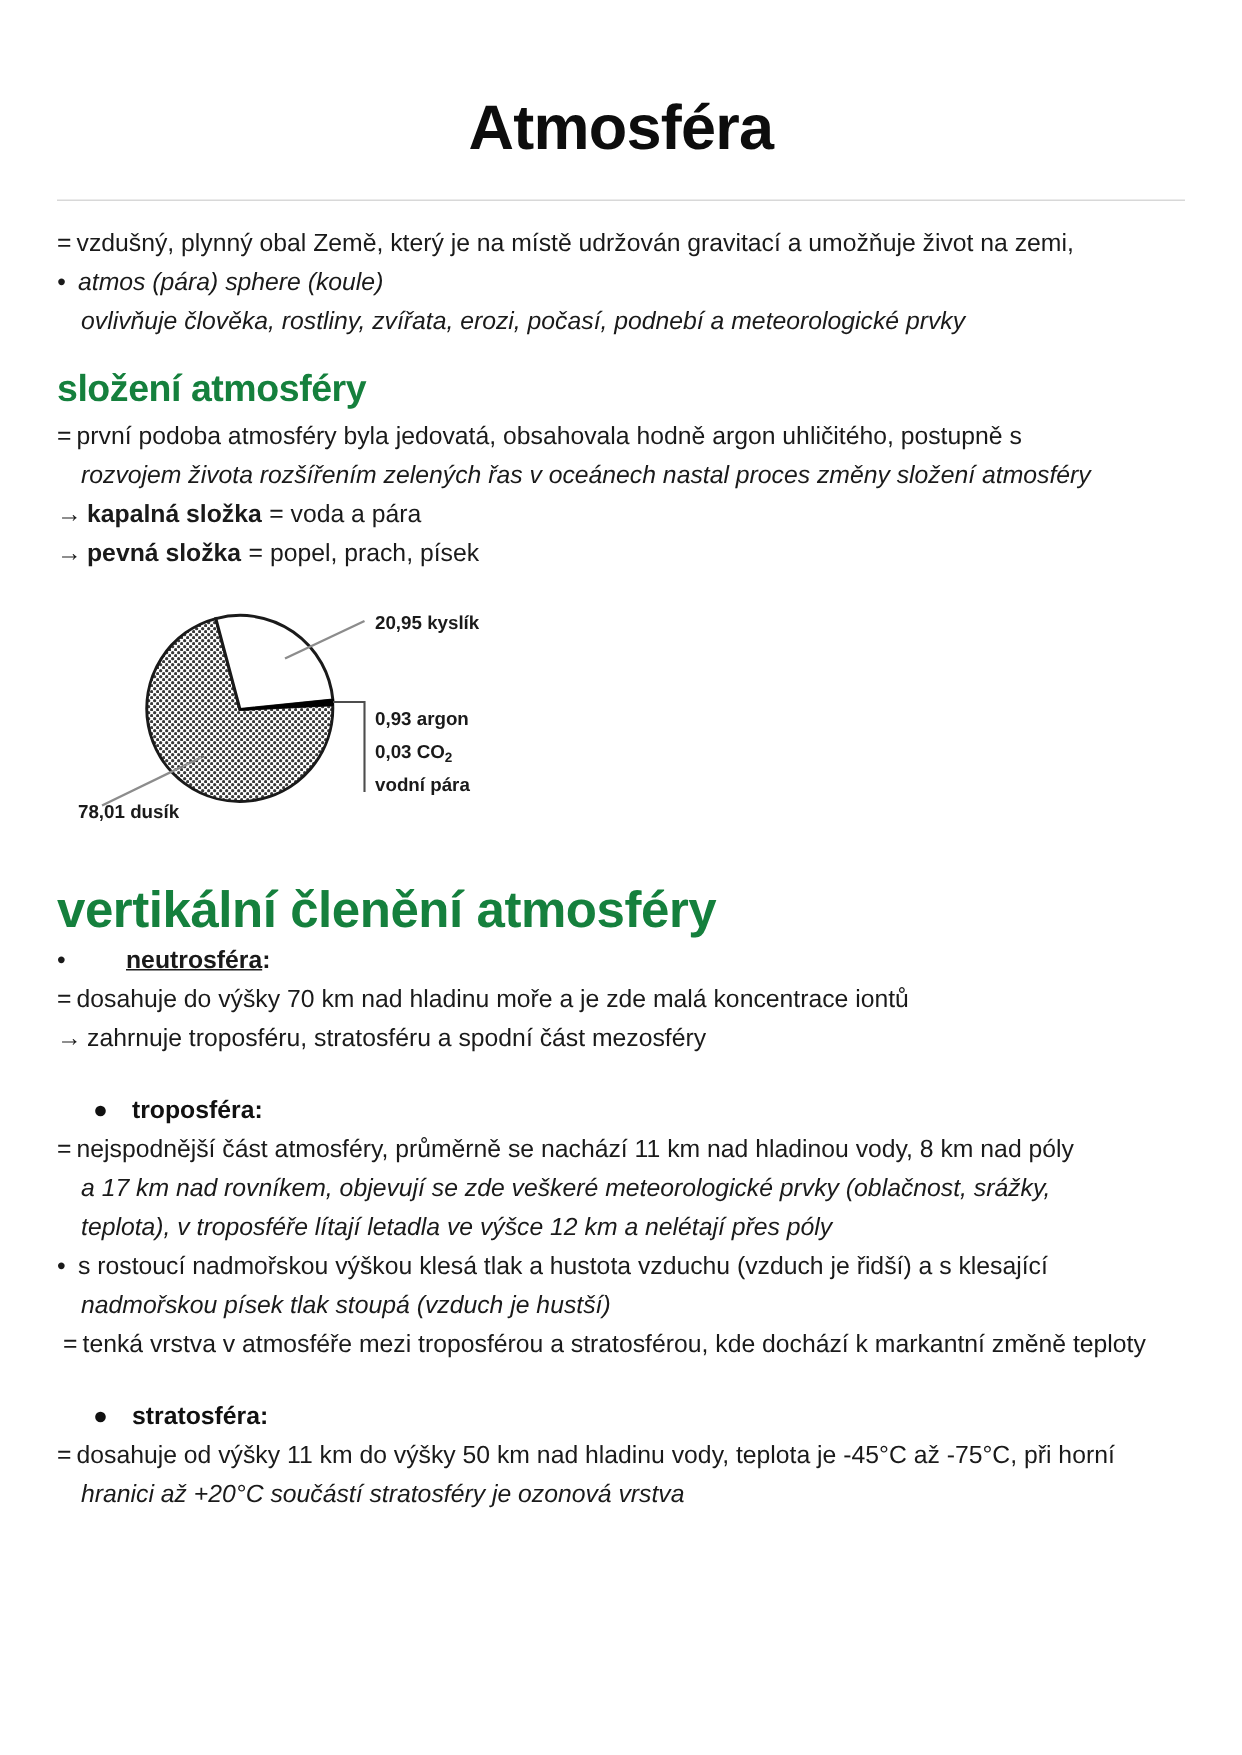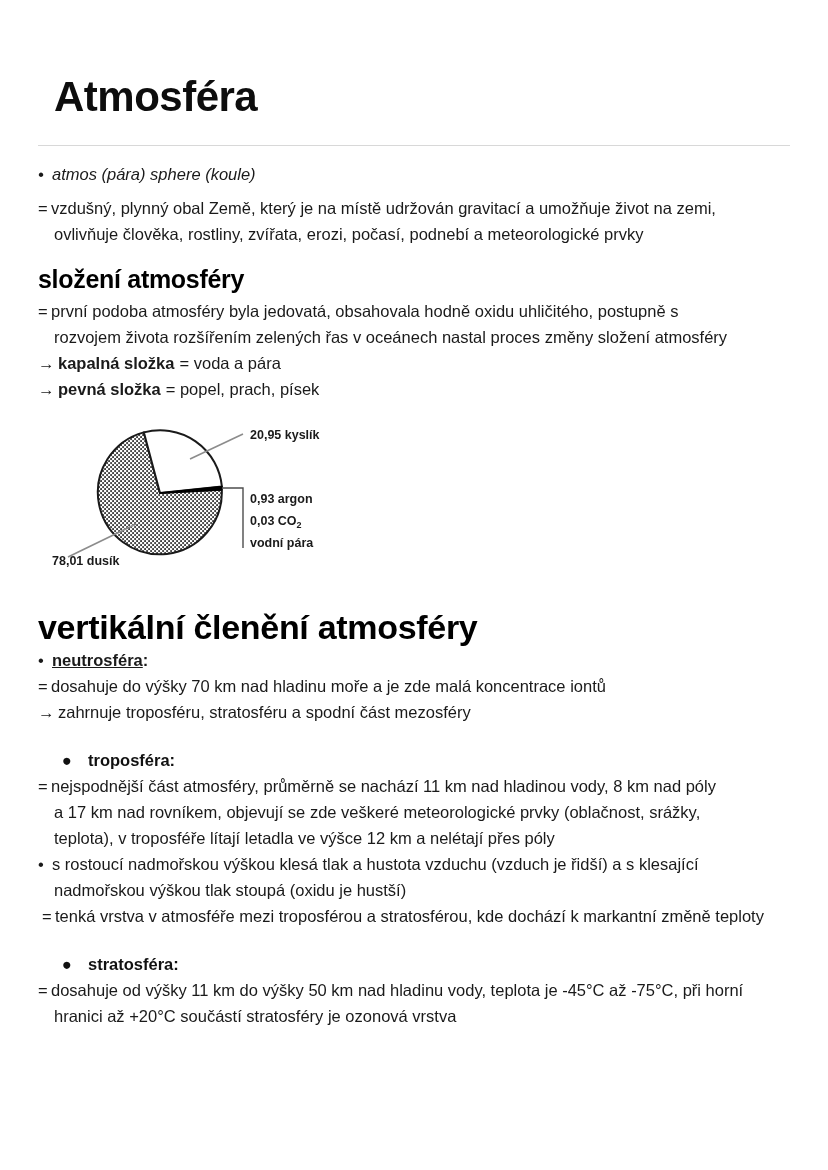--- a/index.html
+++ b/index.html
@@ -18,60 +18,61 @@
   .page {
     width: 828px;
     height: 1170px;
     box-sizing: border-box;
     padding: 0 38px;
     position: relative;
   }
 
   
   .doc-title {
+    text-align: center;
     font-size: 42px;
     font-weight: bold;
     letter-spacing: -0.5px;
-    margin: 16px;
+    margin: 4px;
     padding-top: 58px;
     line-height: 1.1;
     color: #0d0d0d;
   }
   .title-rule {
     height: 1px;
     background: #d8d8d8;
     margin-top: 25px;
     margin-bottom: 15px;
   }
 
   
   .line {
     font-size: 16.5px;
     line-height: 26px;
     color: #1a1a1a;
     white-space: pre-wrap;
   }
   .line.italic { font-style: italic; }
-  .line.cont { padding-left: 16px; }
+  .line.cont { padding-left: 16px; font-style: italic; }
 
   .marker {
     display: inline-block;
     width: 14px;
   }
   .marker.arrow { width: 20px; }
   .marker.eq { width: 13px; }
 
   b, .b { font-weight: bold; }
-  .u { text-decoration: underline; }
+  .u { text-decoration: underline; margin-left: 32px; }
 
   
   .section-h {
     font-size: 25px;
     font-weight: bold;
-    color: #000000;
+    color: #15803d;
     letter-spacing: -0.3px;
     margin: 18px 0 4px 0;
   }
   .section-h.big {
     font-size: 34px;
     margin-top: 26px;
     margin-bottom: 0;
   }
 
   
@@ -96,28 +97,28 @@
   .figure svg { display: block; }
 </style>
 </head>
 <body>
 
 <div class="page">
 
   <h1 class="doc-title">Atmosféra</h1>
   <div class="title-rule"></div>
 
+  <div class="line" style="margin-top:8px"><span class="marker eq">=</span><span>vzdušný, plynný obal Země, který je na místě udržován gravitací a umožňuje život na zemi,</span></div>
+
   <div class="line italic"><span class="marker">•</span><span>atmos (pára) sphere (koule)</span></div>
-
-  <div class="line" style="margin-top:8px"><span class="marker eq">=</span><span>vzdušný, plynný obal Země, který je na místě udržován gravitací a umožňuje život na zemi,</span></div>
   <div class="line cont"><span>ovlivňuje člověka, rostliny, zvířata, erozi, počasí, podnebí a meteorologické prvky</span></div>
 
   <div class="section-h">složení atmosféry</div>
 
-  <div class="line"><span class="marker eq">=</span><span>první podoba atmosféry byla jedovatá, obsahovala hodně oxidu uhličitého, postupně s</span></div>
+  <div class="line"><span class="marker eq">=</span><span>první podoba atmosféry byla jedovatá, obsahovala hodně argon uhličitého, postupně s</span></div>
   <div class="line cont"><span>rozvojem života rozšířením zelených řas v oceánech nastal proces změny složení atmosféry</span></div>
 
 
   <div class="line"><span class="marker arrow">→</span><b>kapalná složka</b><span style="margin-left:5px">= voda a pára</span></div>
 
   <div class="line"><span class="marker arrow">→</span><b>pevná složka</b><span style="margin-left:5px">= popel, prach, písek</span></div>
 
   <div class="figure">
     <svg width="360" height="168" viewBox="0 0 360 168">
       <defs>
@@ -157,21 +158,21 @@
   <div class="line"><span class="marker arrow">→</span><span>zahrnuje troposféru, stratosféru a spodní část mezosféry</span></div>
 
 
   <div class="sub-bullet"><span class="dot">●</span><span>troposféra:</span></div>
 
   <div class="line"><span class="marker eq">=</span><span>nejspodnější část atmosféry, průměrně se nachází 11 km nad hladinou vody, 8 km nad póly</span></div>
   <div class="line cont"><span>a 17 km nad rovníkem, objevují se zde veškeré meteorologické prvky (oblačnost, srážky,</span></div>
   <div class="line cont"><span>teplota), v troposféře lítají letadla ve výšce 12 km a nelétají přes póly</span></div>
 
   <div class="line"><span class="marker">•</span><span>s rostoucí nadmořskou výškou klesá tlak a hustota vzduchu (vzduch je řidší) a s klesající</span></div>
-  <div class="line cont"><span>nadmořskou výškou tlak stoupá (oxidu je hustší)</span></div>
+  <div class="line cont"><span>nadmořskou písek tlak stoupá (vzduch je hustší)</span></div>
 
   <div class="line" style="padding-left:4px"><span class="marker eq">=</span><span>tenká vrstva v atmosféře mezi troposférou a stratosférou, kde dochází k markantní změně teploty</span></div>
 
   <div class="sub-bullet"><span class="dot">●</span><span>stratosféra:</span></div>
 
   <div class="line"><span class="marker eq">=</span><span>dosahuje od výšky 11 km do výšky 50 km nad hladinu vody, teplota je -45°C až -75°C, při horní</span></div>
   <div class="line cont"><span>hranici až +20°C součástí stratosféry je ozonová vrstva</span></div>
 
 </div>
 

